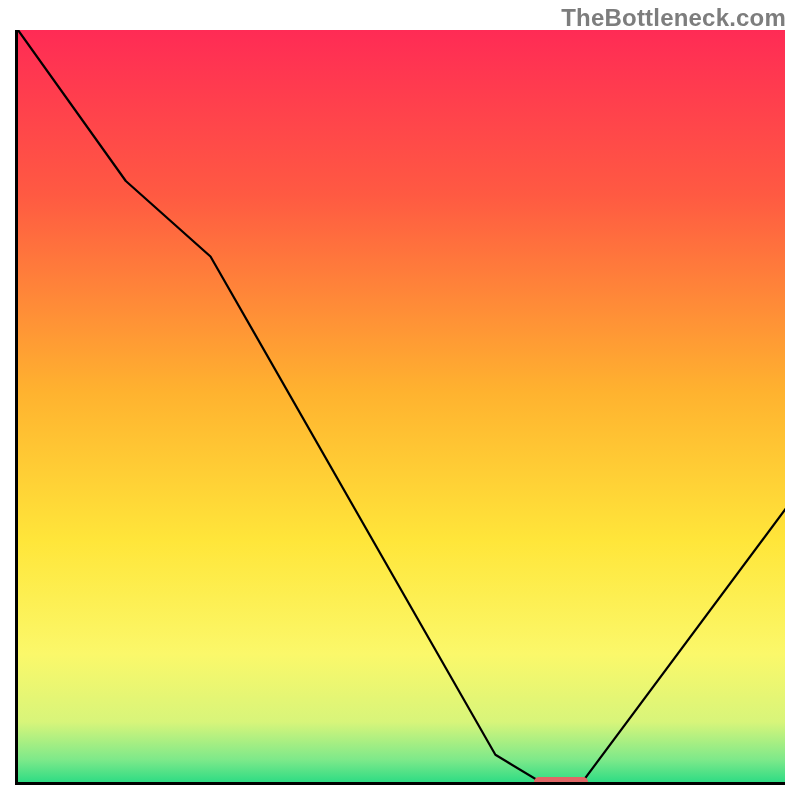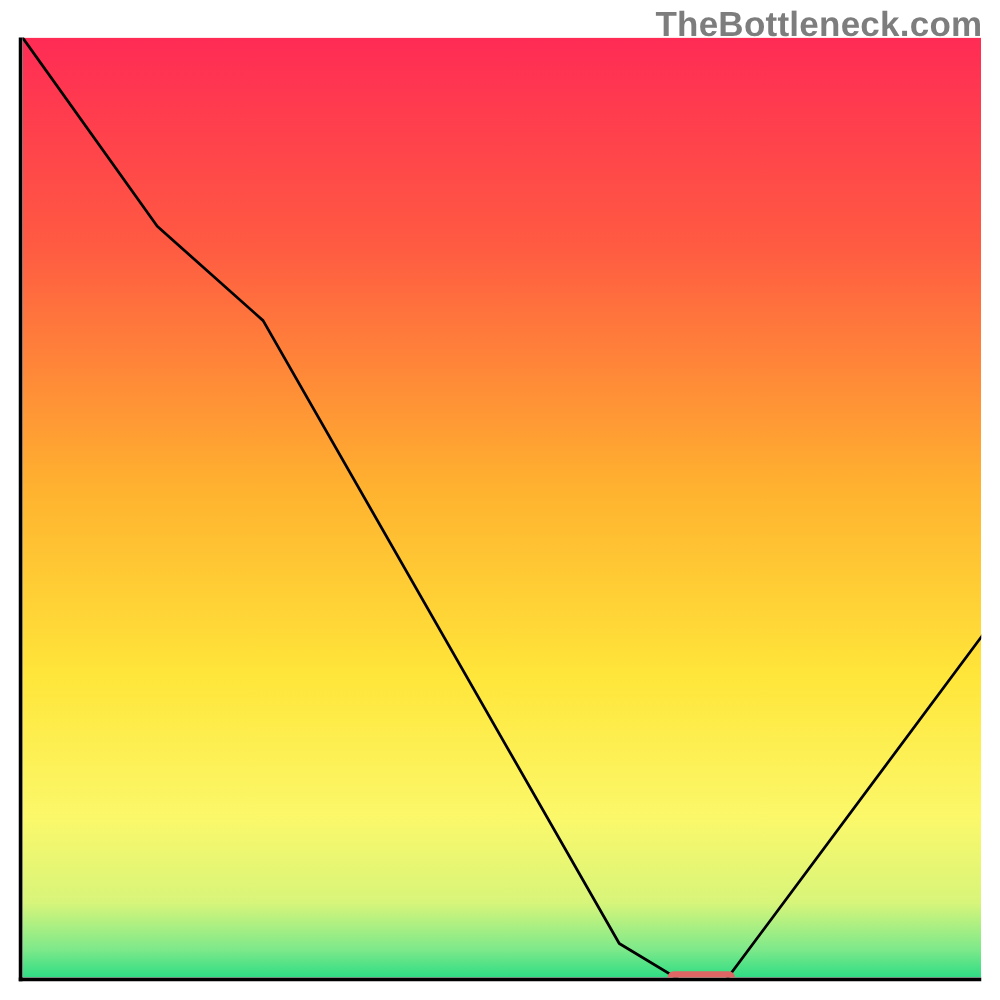--- a/index.html
+++ b/index.html
@@ -8,21 +8,21 @@
     height: 800px;
     background: #ffffff;
     position: relative;
     overflow: hidden;
     font-family: Arial, Helvetica, sans-serif;
   }
   .watermark {
     position: absolute;
     right: 14px;
     top: 4px;
-    font-size: 28px;
+    font-size: 24px;
     font-weight: 600;
     color: #7d7d7d;
     letter-spacing: 0.2px;
   }
   .frame {
     position: absolute;
     left: 15px;
     top: 30px;
     width: 770px;
     height: 755px;

